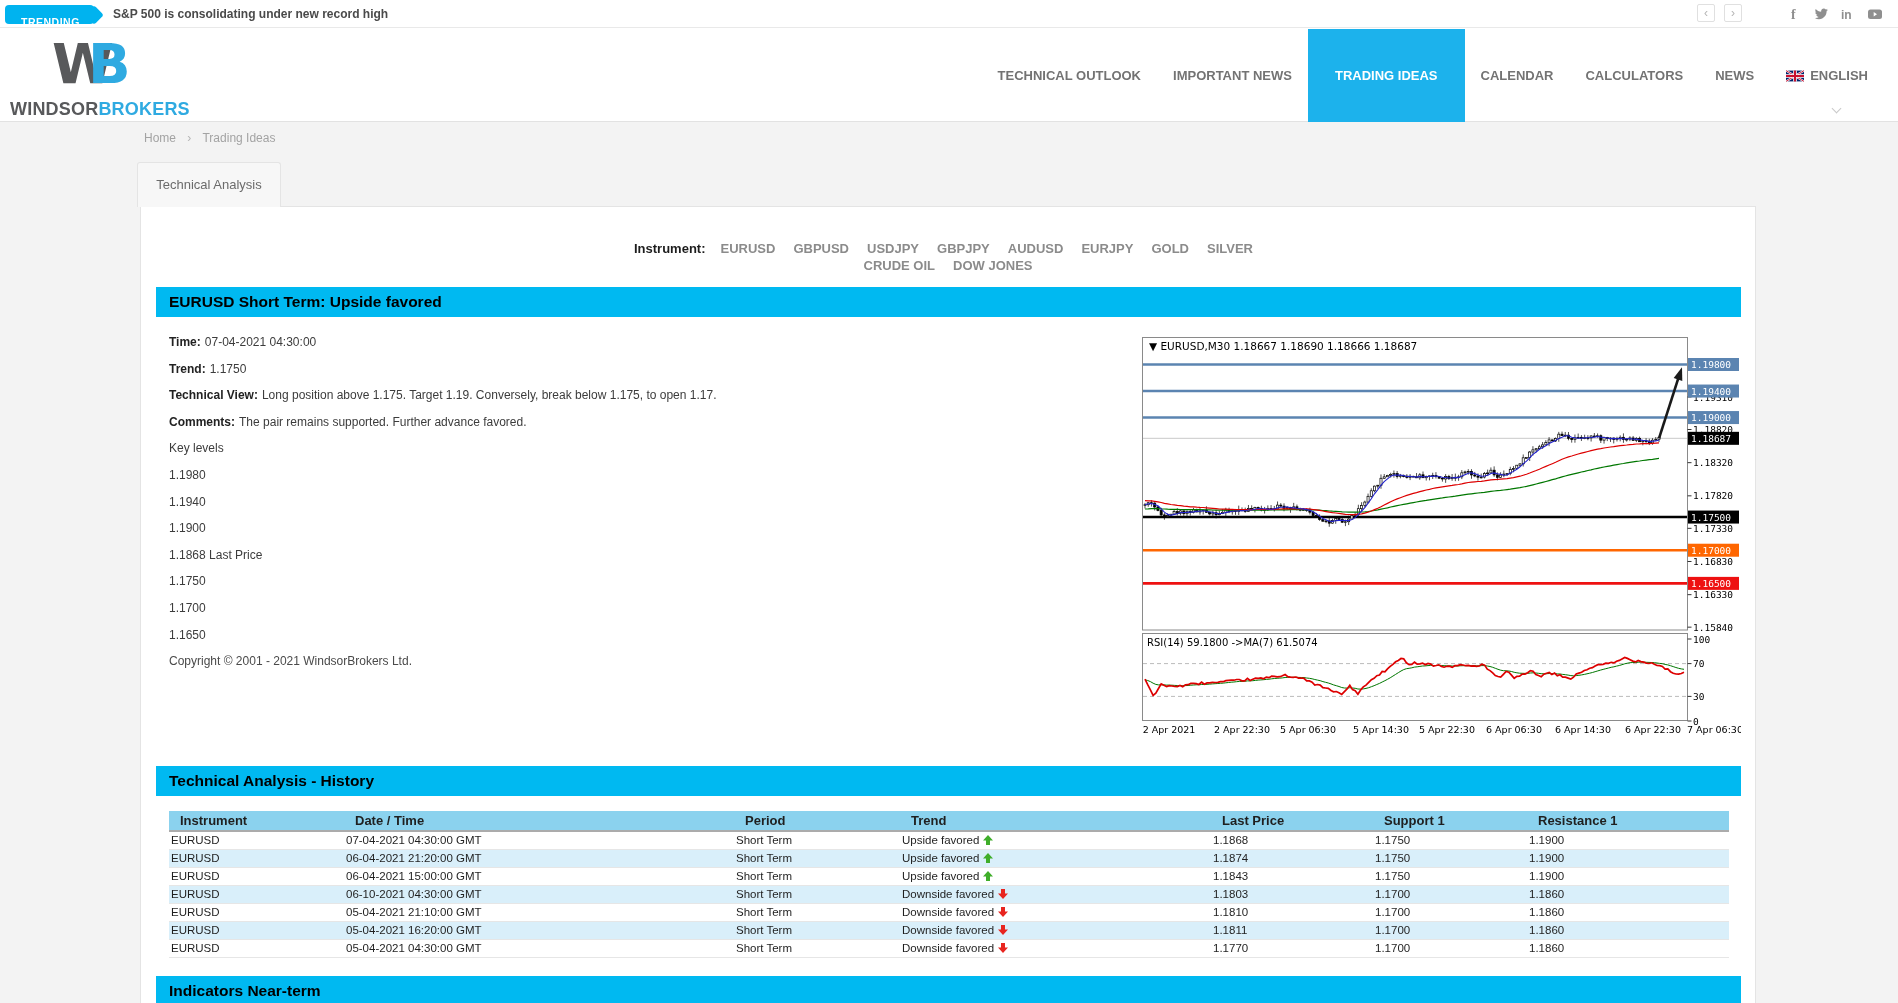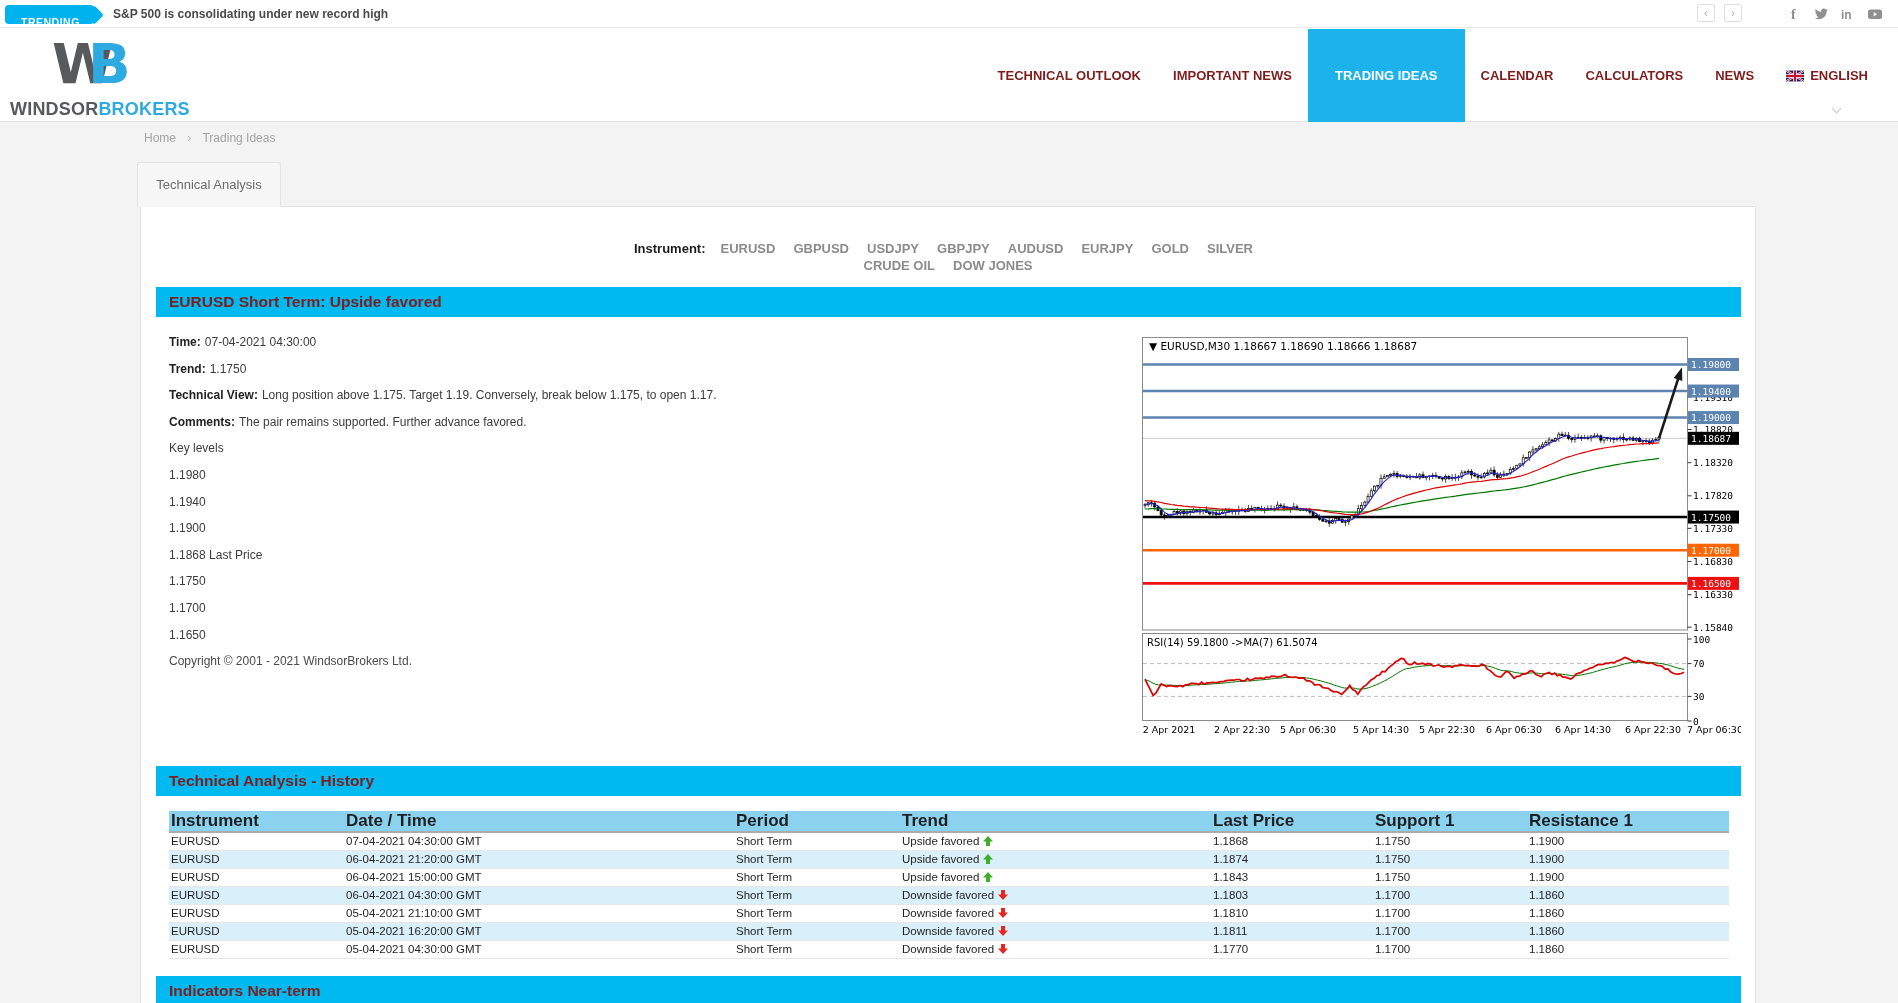--- a/index.html
+++ b/index.html
@@ -23,21 +23,21 @@
   .social svg { width:16px; height:16px; }
 
   
   .site-header { position:absolute; top:29px; left:0; width:1898px; height:93px; background:#fff;
             border-bottom:1px solid #e2e2e2; z-index:20; }
   .logo { position:absolute; left:10px; top:2px; cursor:pointer; }
   .logo-text { font-size:18px; font-weight:bold; letter-spacing:.2px; margin-top:-2px; }
   .logo-text .g1 { color:#58595b; } .logo-text .g2 { color:#2faae1; }
   .main-nav { position:absolute; right:14px; top:0; height:93px; display:flex; align-items:stretch; }
   .nav-item { display:flex; align-items:center; padding:0 16px; font-size:13px; font-weight:bold;
-            color:#7f1d1d; cursor:pointer; white-space:nowrap; }
+            color:#737373; cursor:pointer; white-space:nowrap; }
   .nav-item.active { background:#1cb2ec; color:#fff; padding:0 27px; }
   .lang-item { display:flex; align-items:center; gap:6px; }
   .lang-chevron { position:absolute; right:58px; top:76px; width:7px; height:7px;
             border-right:1.5px solid #c9c9c9; border-bottom:1.5px solid #c9c9c9; transform:rotate(45deg); }
 
   
   .content-bg { position:absolute; top:122px; left:0; width:1898px; height:881px; background:#f3f3f3; }
   .breadcrumb { position:absolute; left:144px; top:9px; font-size:12px; color:#a3a3a3; }
   .breadcrumb .crumb-link { cursor:pointer; }
   .breadcrumb .sep { margin:0 8px; color:#b5b5b5; }
@@ -47,37 +47,37 @@
   .card { position:absolute; left:140px; top:84px; width:1616px; height:860px; background:#fff;
             border:1px solid #e4e4e4; z-index:5; }
 
   
   .instruments { position:absolute; top:33px; left:0; width:100%; text-align:center;
             font-size:13px; font-weight:bold; color:#1d1d1d; line-height:17px; }
   .inst-label { margin-right:6px; }
   .inst-link { color:#8b8b8b; margin:0 9px; cursor:pointer; }
 
   
-  .banner { position:absolute; left:15px; width:1585px; height:30px; background:#00b9f1; color:#7f1d1d;
+  .banner { position:absolute; left:15px; width:1585px; height:30px; background:#00b9f1; color:#000000;
             font-size:15.5px; font-weight:bold; line-height:29px; padding-left:13px; }
   .banner-analysis { top:80px; } .banner-history { top:559px; } .banner-indicators { top:769px; }
 
   
   .analysis { position:absolute; left:28px; top:122px; width:960px; }
   .a-line { height:26.6px; line-height:26.6px; font-size:12px; color:#3c3c3c; white-space:nowrap; }
   .a-line b { color:#222; margin-right:4px; }
 
   
   .chart-wrap { position:absolute; left:1000px; top:129px; width:600px; height:400px; }
 
   
   .history-table { position:absolute; left:28px; top:604px; width:1560px; border-collapse:collapse;
             table-layout:fixed; font-size:11.5px; color:#1f1f1f; }
   .history-table th { background:#8bd2ee; text-align:left; font-weight:bold; height:20px;
-            padding:0 2px; border-bottom:2px solid #ababab; font-size:17px; }
+            padding:0 11px; border-bottom:2px solid #ababab; font-size:13px; }
   .history-table td { height:18px; padding:0 2px; border-bottom:1px solid #e6e6e6; background:#fff; }
   .history-table tr.alt td { background:#d9effa; }
   .trend-cell svg { vertical-align:-1px; margin-left:4px; }
 </style>
 </head>
 <body>
 
 <div class="topbar">
   <div class="trending-badge">
     <span>TRENDING</span>
@@ -635,21 +635,21 @@
             <td>Short Term</td>
             <td class="trend-cell"><span>Upside favored</span><svg width="10" height="10" viewBox="0 0 10 10">
                 <path d="M5 0 L10 5.5 L7 5.5 L7 10 L3 10 L3 5.5 L0 5.5 Z" fill="#3fae2a"></path>
               </svg></td>
             <td>1.1843</td>
             <td>1.1750</td>
             <td>1.1900</td>
           </tr>
           <tr class="alt">
             <td>EURUSD</td>
-            <td>06-04-2021 04:30:00 GMT</td>
+            <td>06-10-2021 04:30:00 GMT</td>
             <td>Short Term</td>
             <td class="trend-cell"><span>Downside favored</span><svg width="10" height="10" viewBox="0 0 10 10">
                 <path d="M5 10 L0 4.5 L3 4.5 L3 0 L7 0 L7 4.5 L10 4.5 Z" fill="#e8251f"></path>
               </svg></td>
             <td>1.1803</td>
             <td>1.1700</td>
             <td>1.1860</td>
           </tr>
           <tr>
             <td>EURUSD</td>

